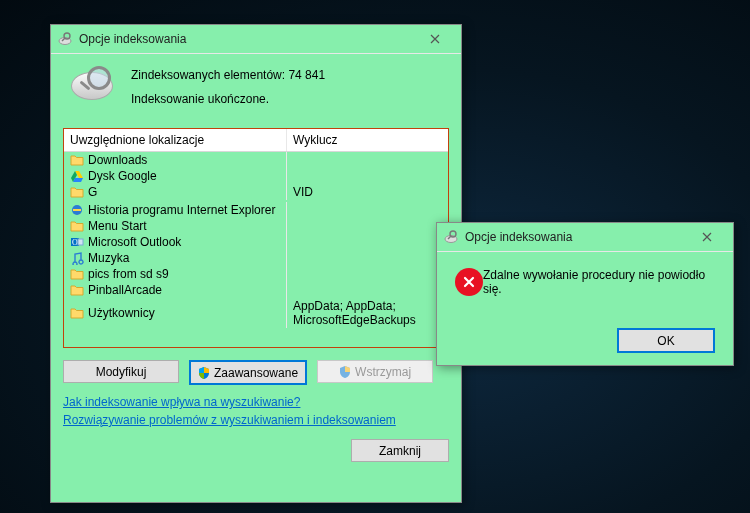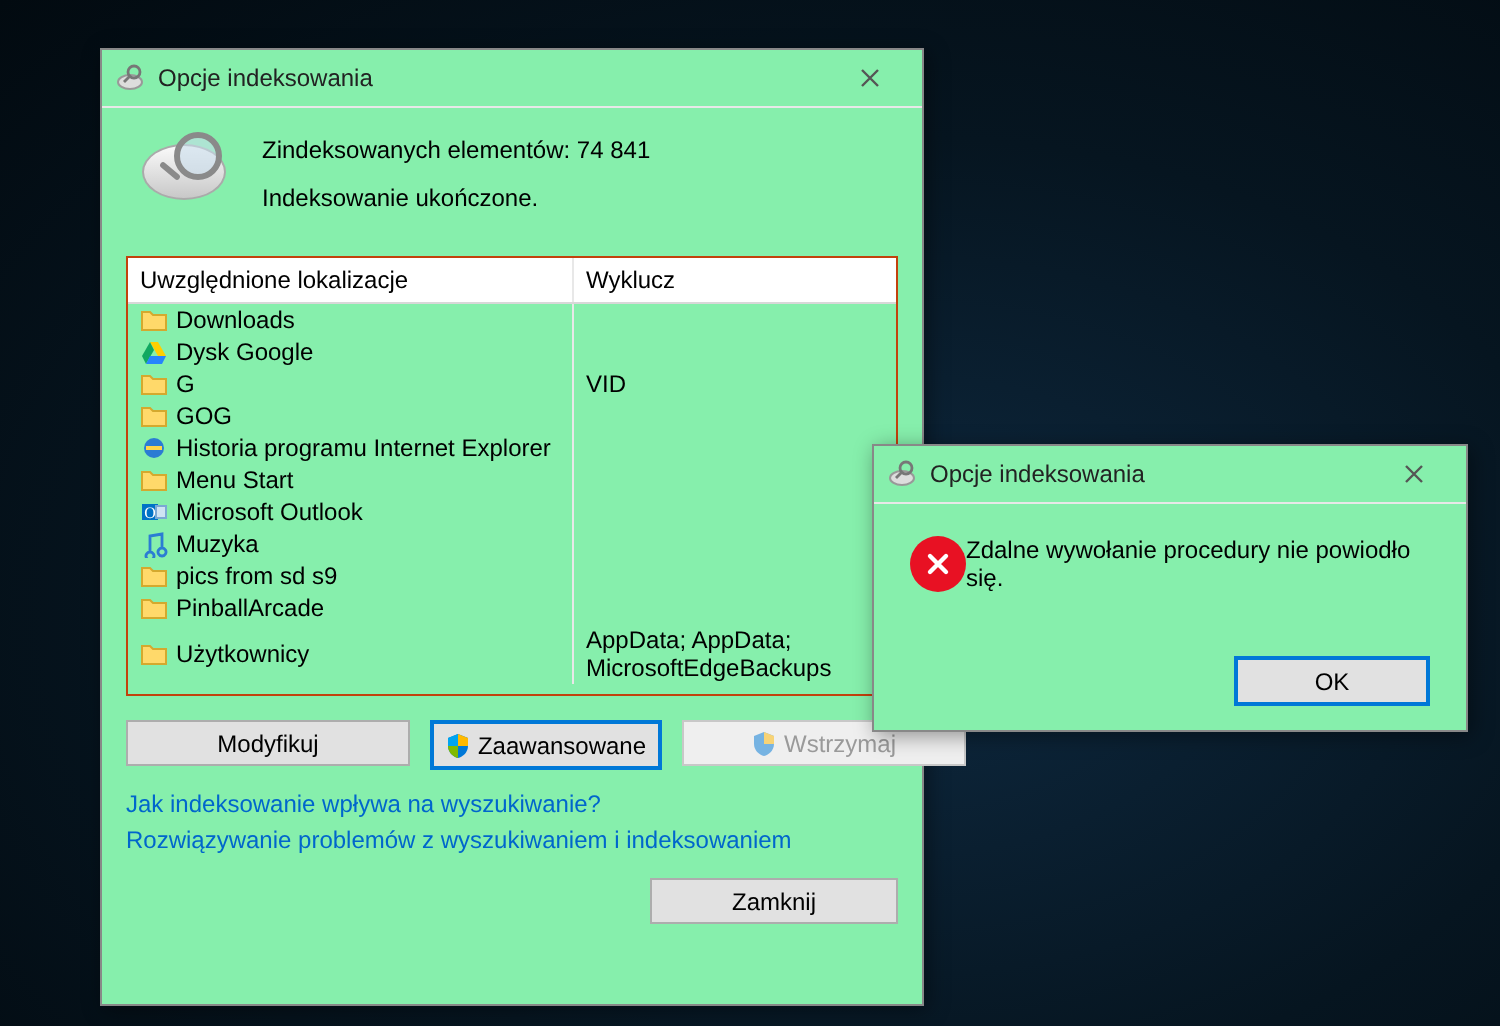--- a/index.html
+++ b/index.html
@@ -21,26 +21,26 @@
   .locbox{border:1px solid #c2410c;height:218px;display:flex;flex-direction:column}
   .lochead{display:flex;border-bottom:1px solid #d8d8d8;background:#fff}
   .lochead>div{padding:4px 6px}
   .col1{flex:0 0 210px;border-right:1px solid #e8e8e8}
   .col2{flex:1}
   .locrows{flex:1;overflow:auto}
   .lrow{display:flex}
   .lrow>div{padding:1px 6px 1px 6px;display:flex;align-items:center;gap:4px}
   .ic{width:14px;height:14px;display:inline-flex;align-items:center;justify-content:center;flex-shrink:0}
   .btnrow{display:flex;gap:10px;margin-top:12px}
-  .winbtn{min-width:98px;height:21px;border:1px solid #adadad;background:#e1e1e1;display:flex;align-items:center;justify-content:center;gap:4px;cursor:pointer;font-size:12px;padding:0 21px}
+  .winbtn{min-width:98px;height:21px;border:1px solid #adadad;background:#e1e1e1;display:flex;align-items:center;justify-content:center;gap:4px;cursor:pointer;font-size:12px;padding:0 8px}
   .winbtn.disabled{color:#9a9a9a;border-color:#c8c8c8;background:#efefef;cursor:default}
   .winbtn.focus{border:2px solid #0078d7;padding:0 7px;height:21px}
   .shield{width:12px;height:12px}
   .linkrow{margin-top:8px}
-  .linkrow a{color:#0066cc;cursor:pointer;display:inline-block;margin:2px 0}
+  .linkrow a{color:#0066cc;text-decoration:underline;cursor:pointer;display:inline-block;margin:2px 0}
   .footer{display:flex;justify-content:flex-end;margin-top:10px}
   
   .errbody{padding:16px 18px 12px 18px}
   .errrow{display:flex;align-items:center;margin-bottom:32px}
   .erricon{width:28px;height:28px;border-radius:50%;background:#e81123;display:flex;align-items:center;justify-content:center;color:#fff;font-weight:bold;flex-shrink:0}
   .errbtns{display:flex;justify-content:flex-end}
 </style>
 </head>
 <body>
 
@@ -107,28 +107,20 @@
               <span class="ic">
                 <svg width="14" height="14" viewBox="0 0 14 14">
                   <path d="M1 3 h4 l1.5 1.5 H13 V12 H1 Z" fill="#ffd96a" stroke="#d4a92e"></path>
                 </svg>
               </span>
               <span>G</span>
             </div>
             <div class="col2">VID</div>
           </div>
           <div class="lrow">
-            <div class="col1">
-              <span class="ic">
-                <svg width="14" height="14" viewBox="0 0 14 14">
-                  <path d="M1 3 h4 l1.5 1.5 H13 V12 H1 Z" fill="#ffd96a" stroke="#d4a92e"></path>
-                </svg>
-              </span>
-              <span>GOG</span>
-            </div>
             <div class="col2"></div>
           </div>
           <div class="lrow">
             <div class="col1">
               <span class="ic">
                 <svg width="14" height="14" viewBox="0 0 14 14">
                   <circle cx="7" cy="7" r="5" fill="#2b7cd3"></circle>
                   <path d="M3 7 h8" stroke="#ffd54a" stroke-width="2"></path>
                 </svg>
               </span>

